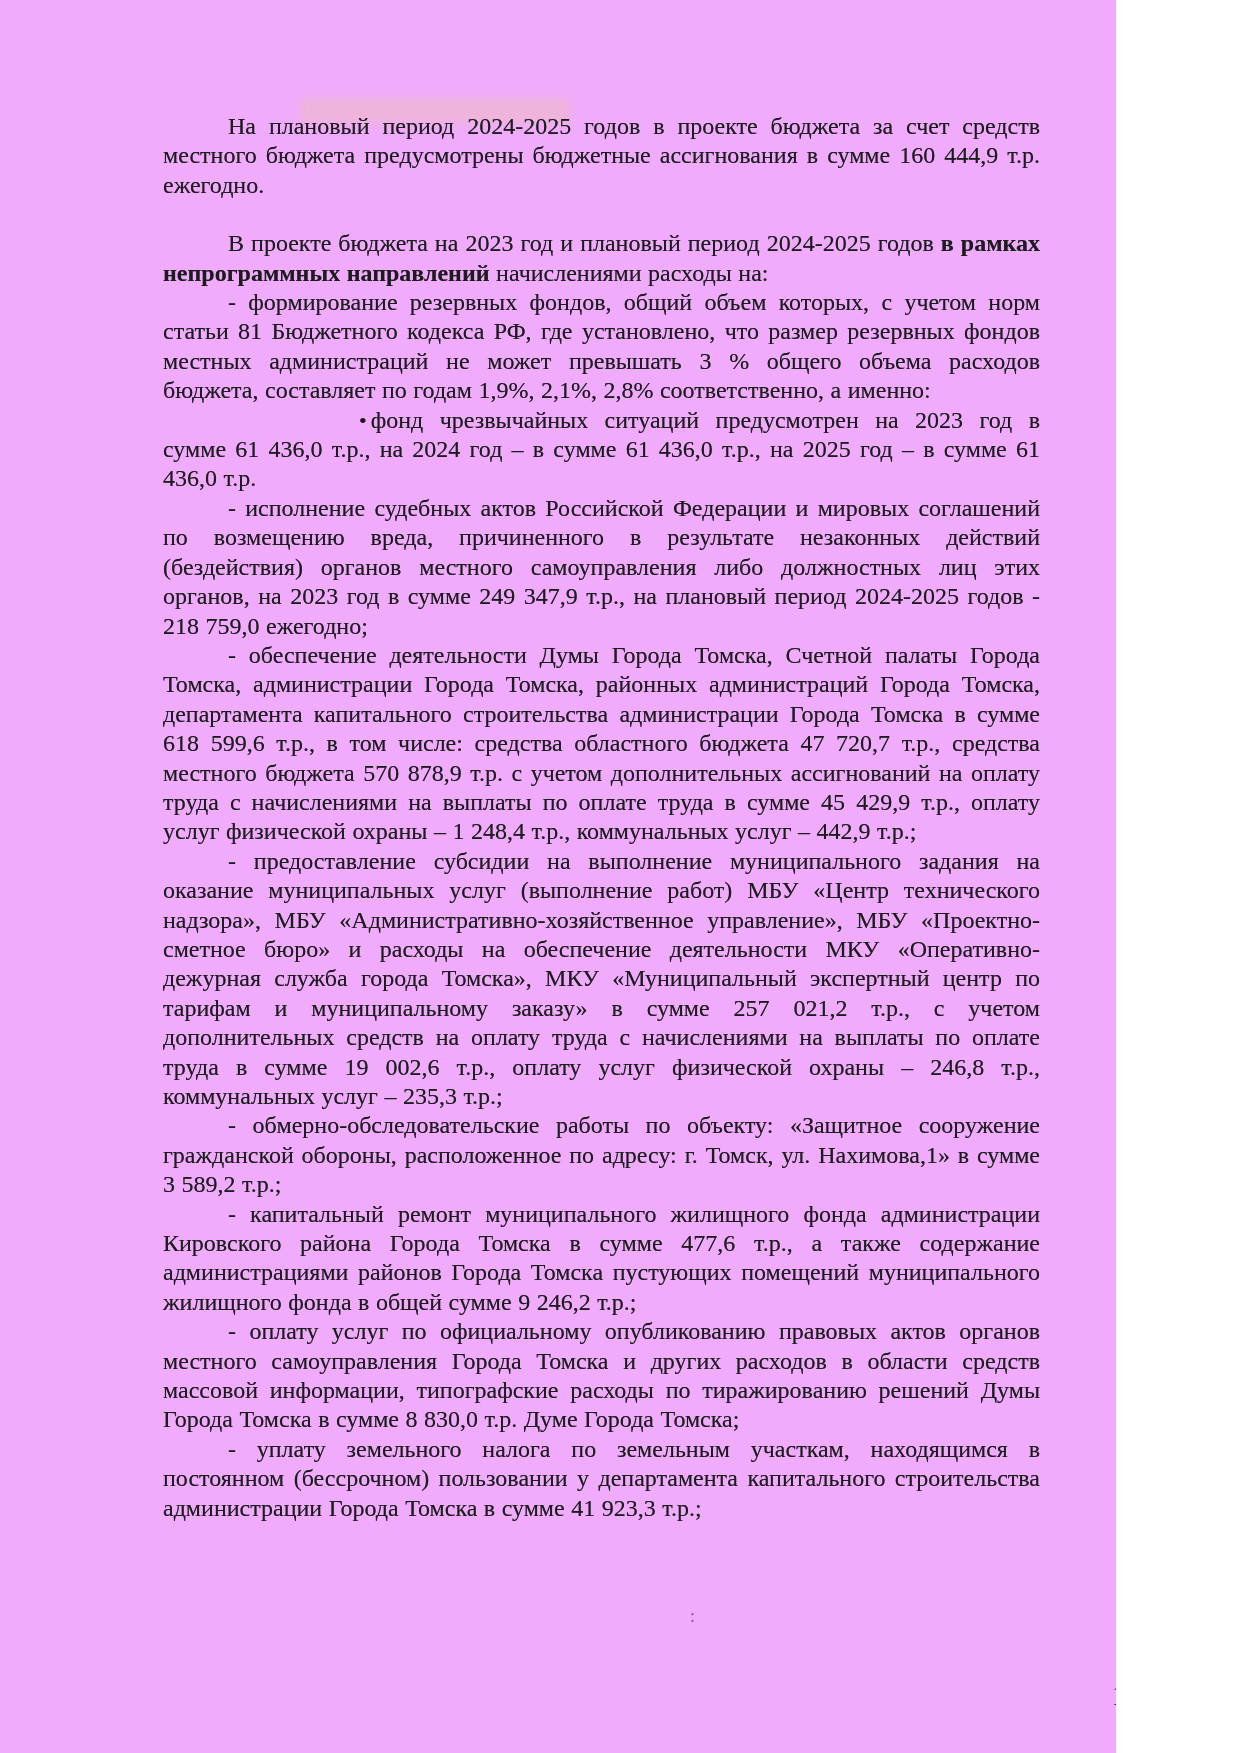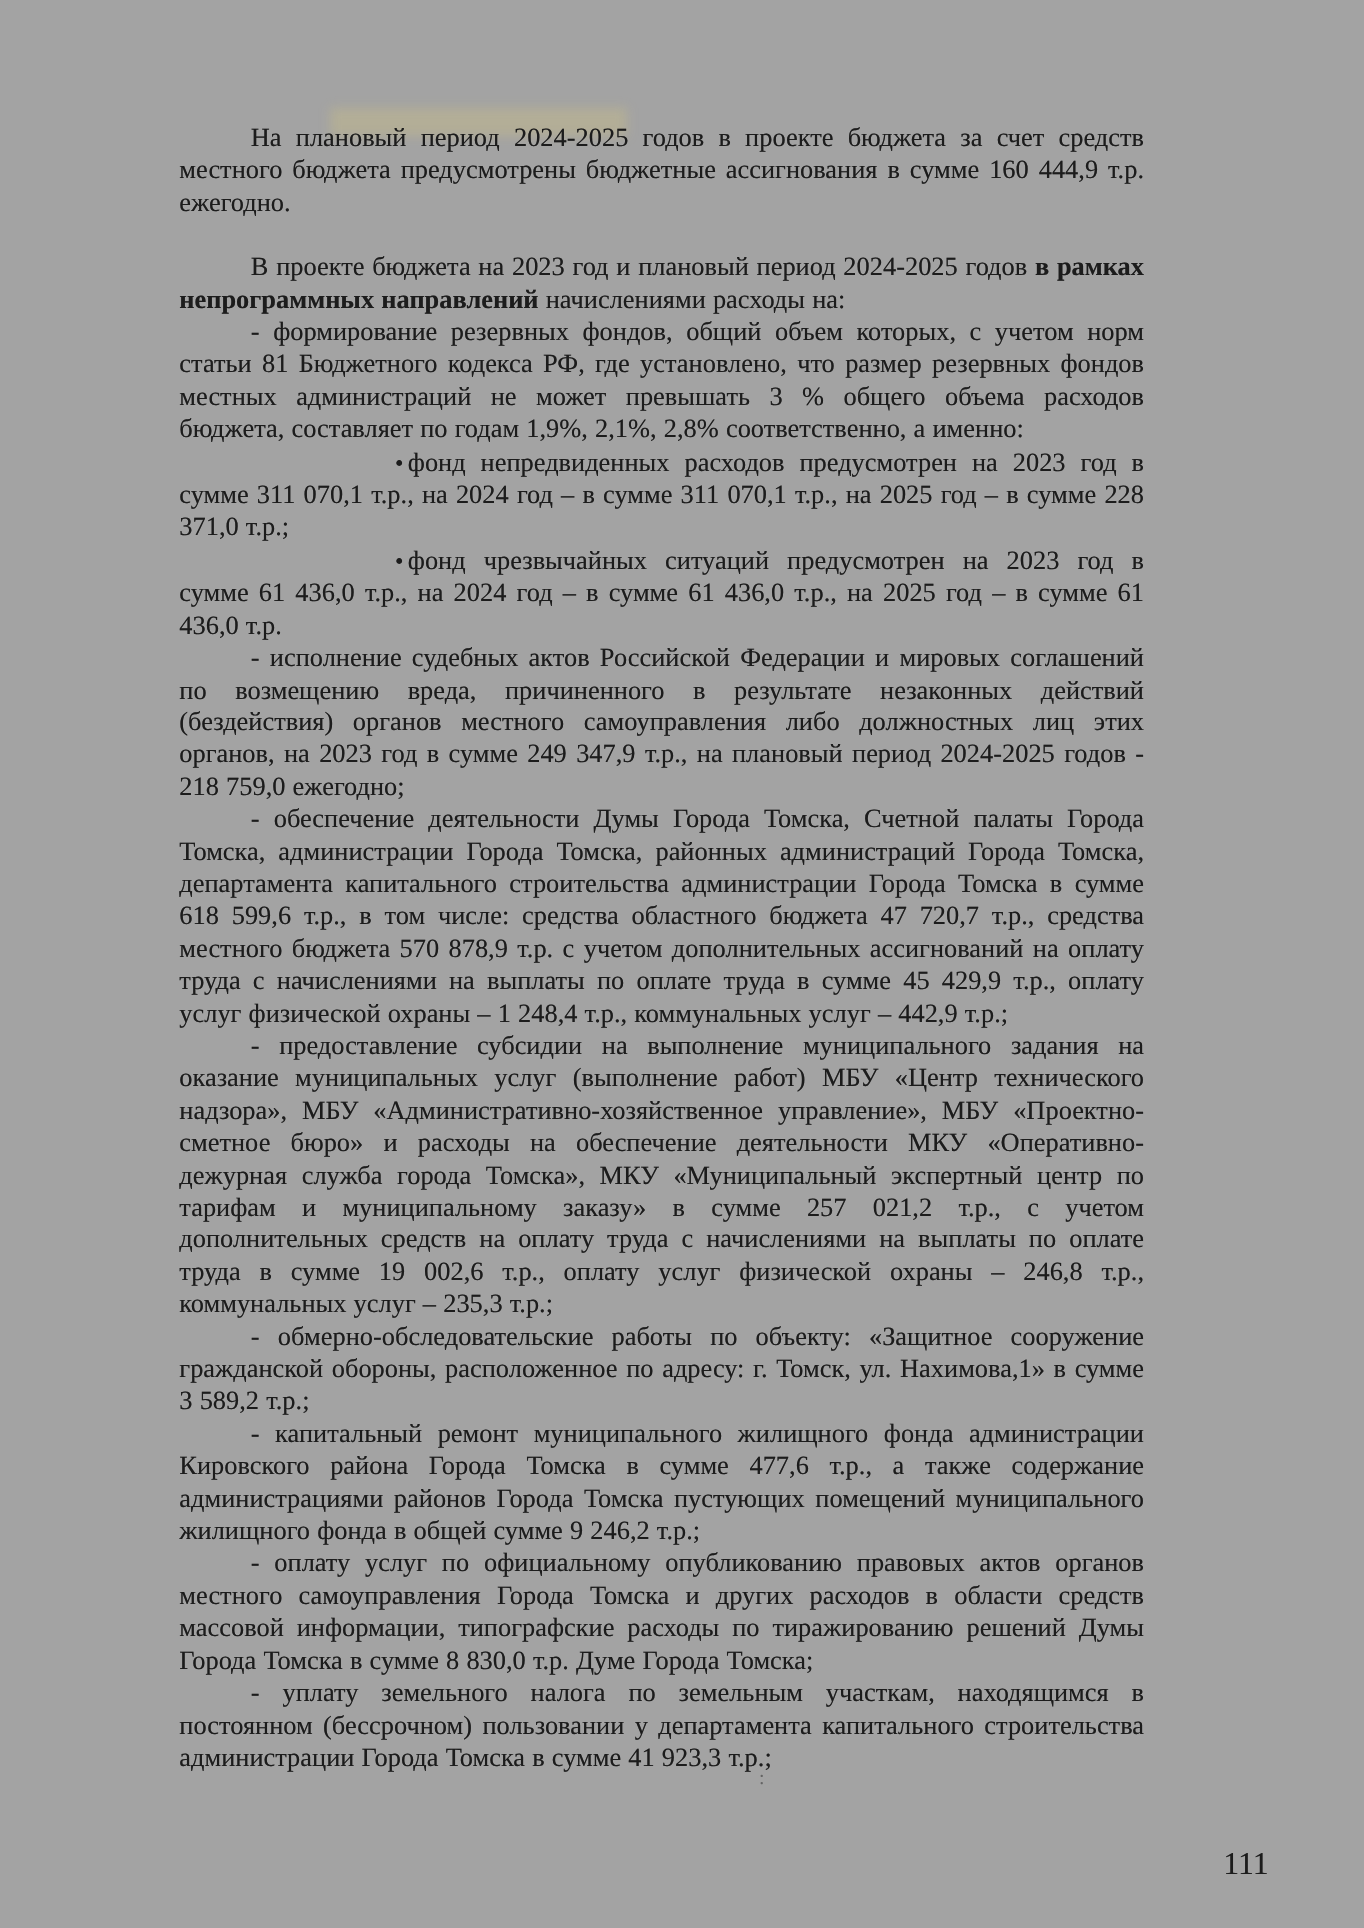--- a/index.html
+++ b/index.html
@@ -2,23 +2,23 @@
 <html lang="ru"><head>
 <meta charset="utf-8">
 <style>
   html, body {
     margin: 0;
     padding: 0;
     background: #ffffff;
   }
   .page {
     position: relative;
-    width: 1240px;
+    width: 1116px;
     height: 1753px;
-    background: #a3a3a3;
+    background: #f0abfc;
     font-family: "Liberation Serif", "DejaVu Serif", serif;
     color: #1c1c1c;
     overflow: hidden;
   }
   .text-block {
     position: absolute;
     left: 163px;
     top: 112px;
     width: 877px;
   }
@@ -75,21 +75,20 @@
 </style>
 </head>
 <body>
 
 <div class="page">
   <div class="scan-highlight"></div>
   <main class="text-block">
       <p class="para"><span>На плановый период 2024-2025 годов в проекте бюджета за счет средств местного бюджета предусмотрены бюджетные ассигнования в сумме 160 444,9 т.р. ежегодно.</span></p>
       <p class="para gap"><span>В проекте бюджета на 2023 год и плановый период 2024-2025 годов </span><span class="bold">в рамках непрограммных направлений</span><span> начислениями расходы на:</span></p>
       <p class="para"><span>- формирование резервных фондов, общий объем которых, с учетом норм статьи 81 Бюджетного кодекса РФ, где установлено, что размер резервных фондов местных администраций не может превышать 3 % общего объема расходов бюджета, составляет по годам 1,9%, 2,1%, 2,8% соответственно, а именно:</span></p>
-      <p class="para bullet"><span class="bullet-glyph">•</span><span>фонд непредвиденных расходов предусмотрен на 2023 год в сумме 311 070,1 т.р., на 2024 год – в сумме 311 070,1 т.р., на 2025 год – в сумме 228 371,0 т.р.;</span></p>
       <p class="para bullet"><span class="bullet-glyph">•</span><span>фонд чрезвычайных ситуаций предусмотрен на 2023 год в сумме 61 436,0 т.р., на 2024 год – в сумме 61 436,0 т.р., на 2025 год – в сумме 61 436,0 т.р.</span></p>
       <p class="para"><span>- исполнение судебных актов Российской Федерации и мировых соглашений по возмещению вреда, причиненного в результате незаконных действий (бездействия) органов местного самоуправления либо должностных лиц этих органов, на 2023 год в сумме 249 347,9 т.р., на плановый период 2024-2025 годов - 218 759,0 ежегодно;</span></p>
       <p class="para"><span>- обеспечение деятельности Думы Города Томска, Счетной палаты Города Томска, администрации Города Томска, районных администраций Города Томска, департамента капитального строительства администрации Города Томска в сумме 618 599,6 т.р., в том числе: средства областного бюджета 47 720,7 т.р., средства местного бюджета 570 878,9 т.р. с учетом дополнительных ассигнований на оплату труда с начислениями на выплаты по оплате труда в сумме 45 429,9 т.р., оплату услуг физической охраны – 1 248,4 т.р., коммунальных услуг – 442,9 т.р.;</span></p>
       <p class="para"><span>- предоставление субсидии на выполнение муниципального задания на оказание муниципальных услуг (выполнение работ) МБУ «Центр технического надзора», МБУ «Административно-хозяйственное управление», МБУ «Проектно-сметное бюро» и расходы на обеспечение деятельности МКУ «Оперативно-дежурная служба города Томска», МКУ «Муниципальный экспертный центр по тарифам и муниципальному заказу» в сумме 257 021,2 т.р., с учетом дополнительных средств на оплату труда с начислениями на выплаты по оплате труда в сумме 19 002,6 т.р., оплату услуг физической охраны – 246,8 т.р., коммунальных услуг – 235,3 т.р.;</span></p>
       <p class="para"><span>- обмерно-обследовательские работы по объекту: «Защитное сооружение гражданской обороны, расположенное по адресу: г. Томск, ул. Нахимова,1» в сумме 3 589,2 т.р.;</span></p>
       <p class="para"><span>- капитальный ремонт муниципального жилищного фонда администрации Кировского района Города Томска в сумме 477,6 т.р., а также содержание администрациями районов Города Томска пустующих помещений муниципального жилищного фонда в общей сумме 9 246,2 т.р.;</span></p>
       <p class="para"><span>- оплату услуг по официальному опубликованию правовых актов органов местного самоуправления Города Томска и других расходов в области средств массовой информации, типографские расходы по тиражированию решений Думы Города Томска в сумме 8 830,0 т.р. Думе Города Томска;</span></p>
       <p class="para"><span>- уплату земельного налога по земельным участкам, находящимся в постоянном (бессрочном) пользовании у департамента капитального строительства администрации Города Томска в сумме 41 923,3 т.р.;</span></p>
     </main>
   <span class="stray-mark">:</span>

